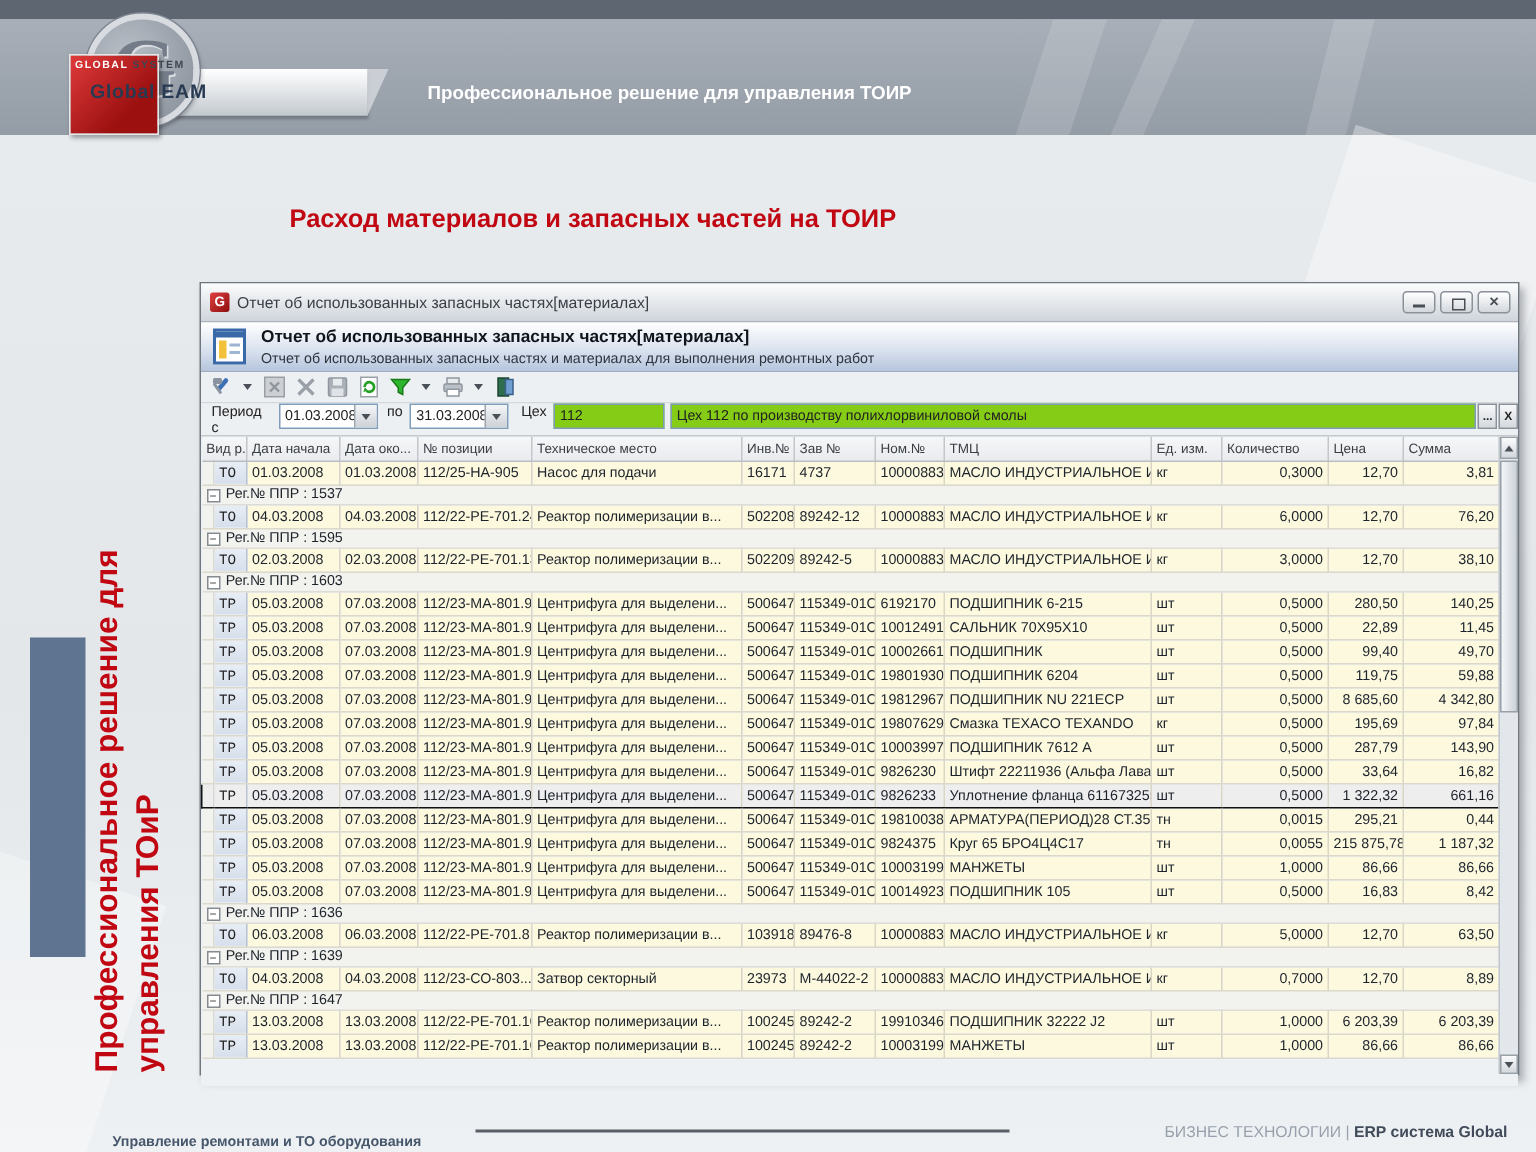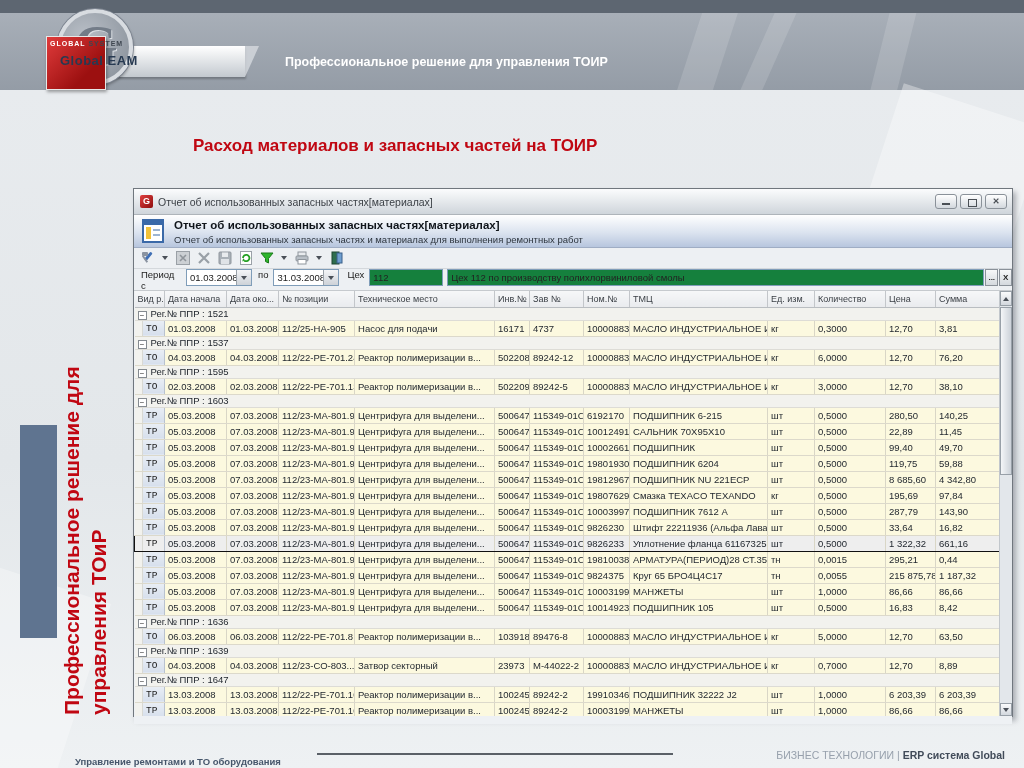--- a/index.html
+++ b/index.html
@@ -82,21 +82,21 @@
   .dd{width:0;height:0;border-left:3.5px solid transparent;border-right:3.5px solid transparent;border-top:4px solid #4a5058;margin:0 2px;}
 
   .filterbar{height:22px;background:#edf0f3;border-bottom:1px solid #c6cace;
     display:flex;align-items:flex-start;padding-left:7px;box-sizing:border-box;font-size:9.5px;color:#222;}
   .flabel{margin-right:5px;}
   .combo{height:17px;background:#fff;border:1px solid #7f9db9;box-sizing:border-box;
     display:flex;align-items:center;position:relative;}
   .combo .val{padding:0 3px;font-size:9.5px;white-space:nowrap;overflow:hidden;flex:1;}
   .combo .btn{width:14px;height:15px;background:linear-gradient(180deg,#f4f5f7,#cdd2d8);
     border-left:1px solid #9aa2aa;display:flex;align-items:center;justify-content:center;}
-  .tinput{height:17px;background:#15803d;border:1px solid #7f9db9;box-sizing:border-box;
+  .tinput{height:17px;background:#84cc16;border:1px solid #7f9db9;box-sizing:border-box;
     font-size:9.5px;padding:2px 3px 0 3px;white-space:nowrap;overflow:hidden;}
   .sqbtn{width:13px;height:17px;background:linear-gradient(180deg,#f7f8f9,#d4d9de);
     border:1px solid #8a9199;box-sizing:border-box;font-size:8px;font-weight:bold;color:#222;
     display:flex;align-items:center;justify-content:center;margin-left:1px;}
 
   
   .gridwrap{position:relative;height:425px;overflow:hidden;}
   .gridscroll{position:absolute;left:0;top:0;width:865px;overflow:hidden;height:425px;}
   table.grid{border-collapse:collapse;table-layout:fixed;width:865px;}
   table.grid th{height:16px;background:linear-gradient(180deg,#f6f7f8,#e9ebee);
@@ -104,21 +104,21 @@
     font-size:9px;font-weight:normal;color:#3a3f45;text-align:left;padding:0 3px;
     white-space:nowrap;overflow:hidden;box-sizing:border-box;}
   td.grp{height:13px;background:#f2f2ee;border-bottom:1px solid #dddcd6;
     font-size:9.5px;color:#1c222a;padding:0 2px;white-space:nowrap;box-sizing:border-box;}
   .expand{display:inline-block;width:9px;height:9px;border:1px solid #848a90;background:#fff;
     font-size:8px;line-height:7px;text-align:center;color:#333;margin:0 4px 0 1px;vertical-align:-1px;box-sizing:border-box;}
   tr.data td{height:16px;background:#fcf9df;border-right:1px solid #d9d6c6;border-bottom:1px solid #dcd9cb;
     font-size:9.5px;color:#1d232b;padding:0 3px;white-space:nowrap;overflow:hidden;box-sizing:border-box;}
   tr.data td.ind{background:#f2f2ee;border-right:1px solid #d9d9d3;}
   tr.data td.kind{background:linear-gradient(180deg,#e9eef5,#d6dfec);border-right:1px solid #b9c2cf;color:#222;font-family:Liberation Mono, monospace;}
-  tr.data td.num{text-align:left;}
+  tr.data td.num{text-align:right;}
   tr.data.sel td{background:#eeeeee;border-top:1.5px solid #111;border-bottom:1.5px solid #111;}
   tr.data.sel td:first-child{border-left:1.5px solid #111;}
   tr.data.sel td:last-child{border-right:1.5px solid #111;}
 
   .vscroll{position:absolute;right:0;top:0;width:13px;height:425px;background:#e3e7eb;border-left:1px solid #c2c7cc;box-sizing:border-box;}
   .sbtn{position:absolute;left:0;width:12px;height:15px;background:linear-gradient(180deg,#fafbfc,#d3d8de);
     border:1px solid #98a0a8;box-sizing:border-box;display:flex;align-items:center;justify-content:center;}
   .sbtn.up{top:0;}
   .sbtn.dn{bottom:0;height:13px;}
   .tri-up{width:0;height:0;border-left:3px solid transparent;border-right:3px solid transparent;border-bottom:4px solid #4a5058;}
@@ -294,23 +294,20 @@
               <th>Зав №</th>
               <th>Ном.№</th>
               <th>ТМЦ</th>
               <th>Ед. изм.</th>
               <th>Количество</th>
               <th>Цена</th>
               <th>Сумма</th>
             </tr>
           </thead>
         <tbody id="grid-body">
-            <tr>
-              <td class="grp" colspan="14"><span class="expand">−</span><span>Рег.№ ППР : 1521</span></td>
-            </tr>
             <tr class="data">
               <td class="ind"></td>
               <td class="kind">ТО</td>
               <td>01.03.2008</td>
               <td>01.03.2008</td>
               <td>112/25-НА-905</td>
               <td>Насос для подачи</td>
               <td>16171</td>
               <td>4737</td>
               <td>10000883</td>

